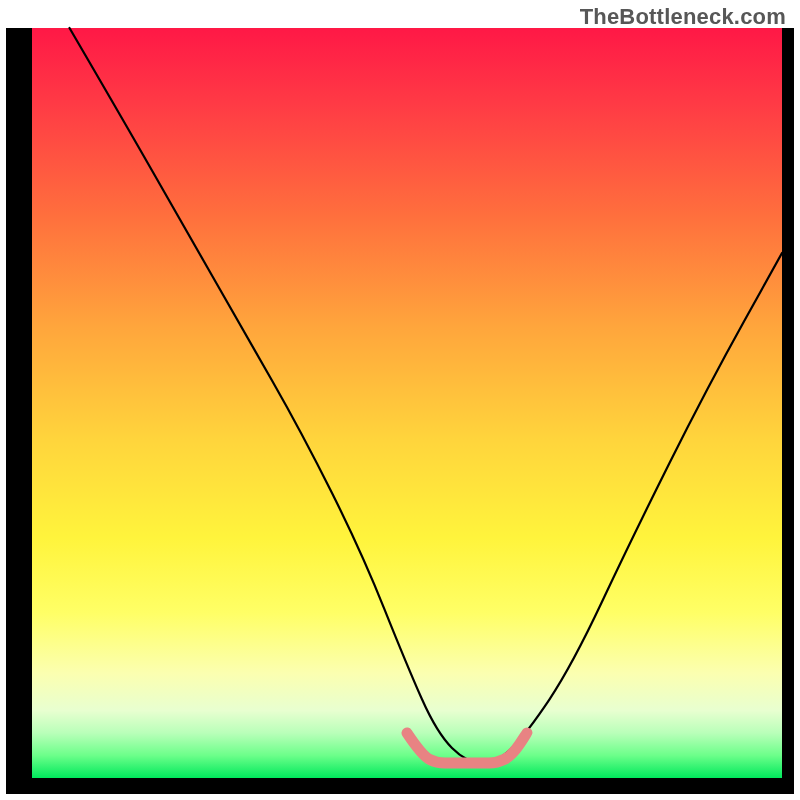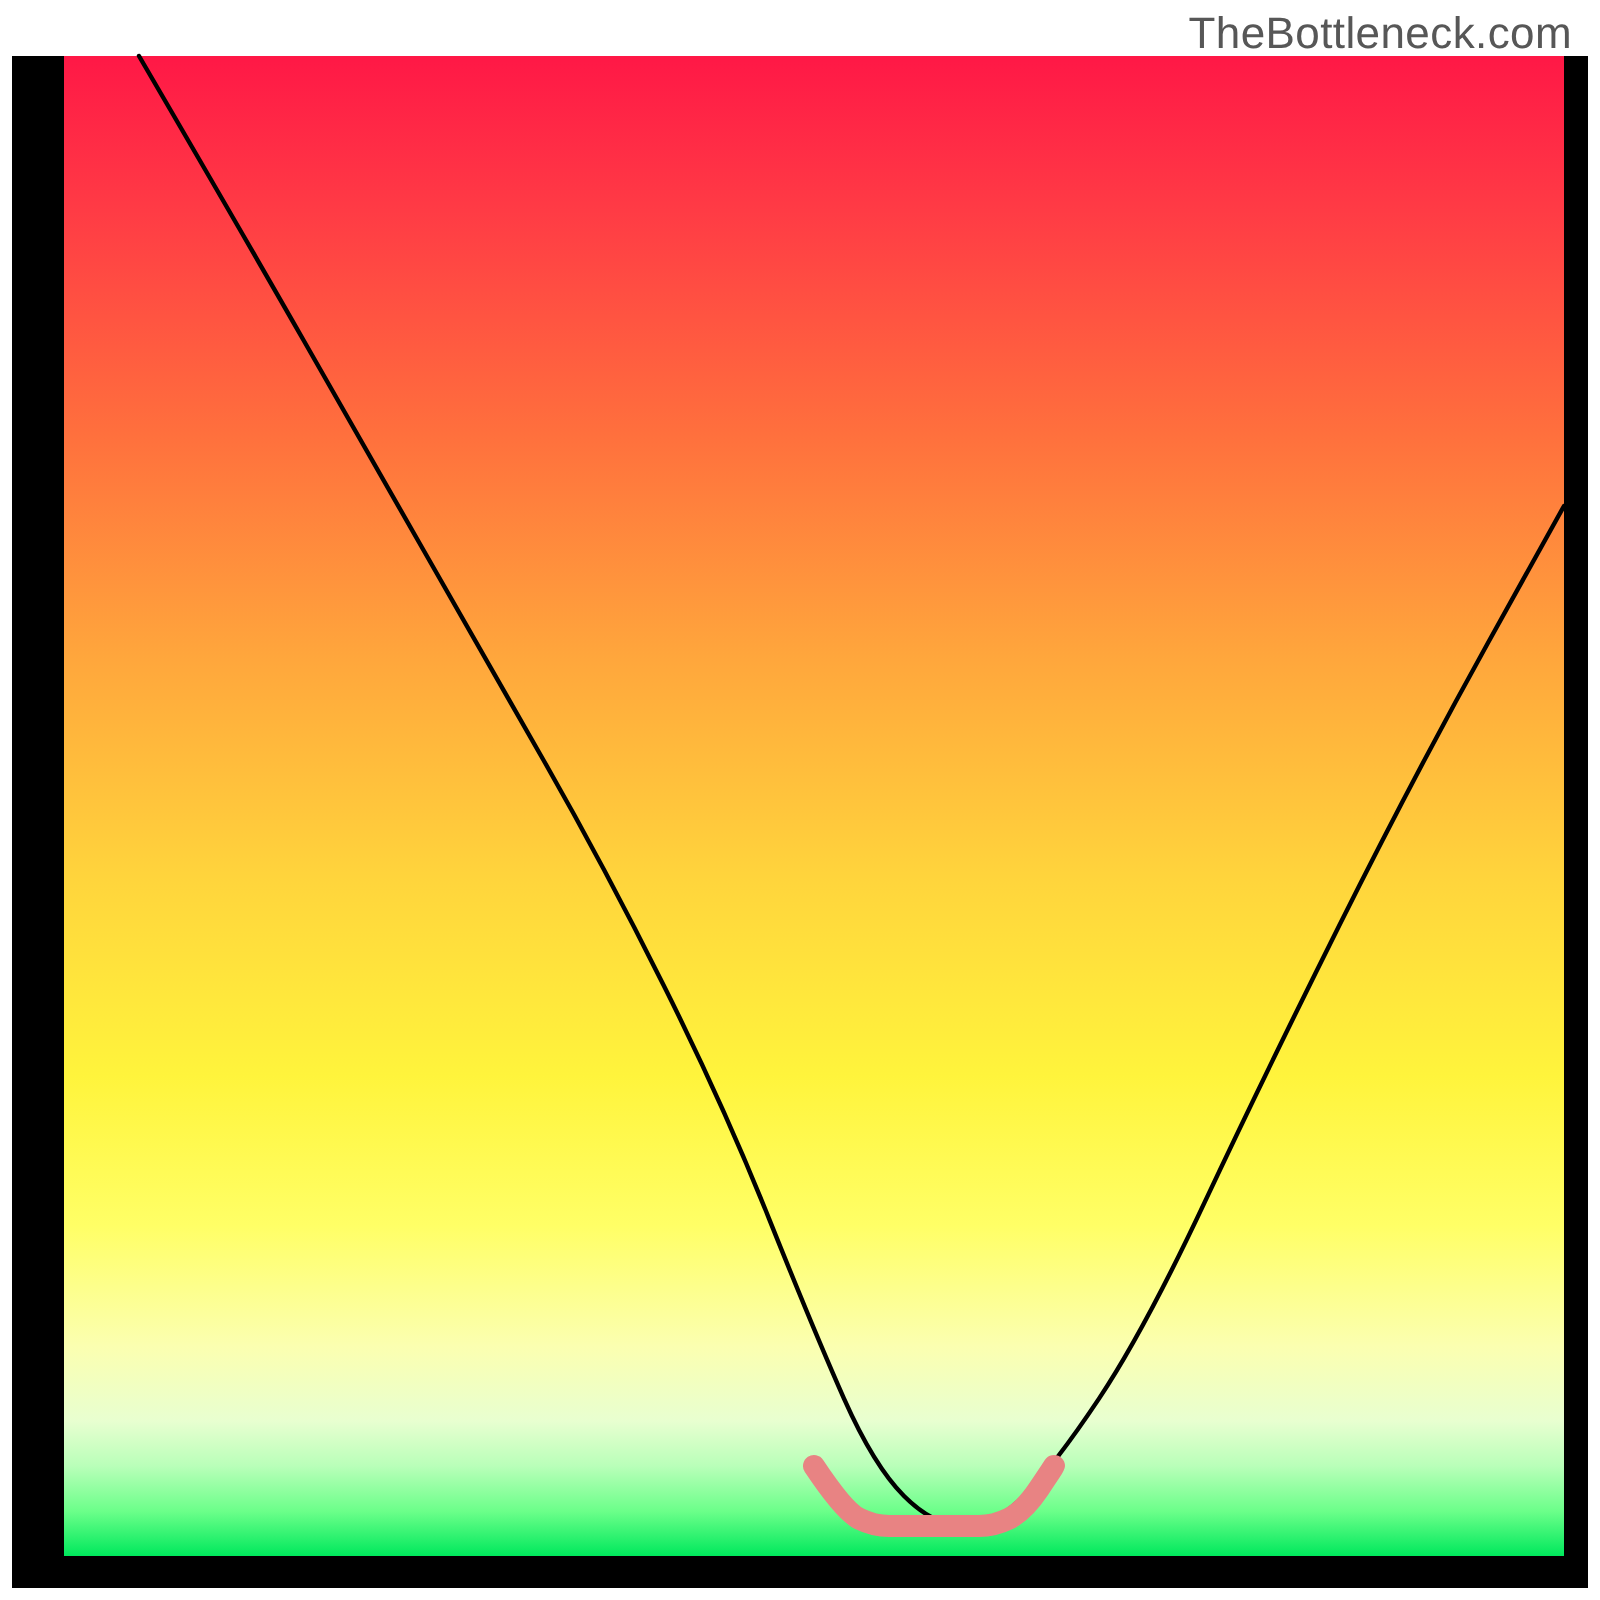--- a/index.html
+++ b/index.html
@@ -9,21 +9,21 @@
     width: 800px;
     height: 800px;
     position: relative;
     font-family: Arial, Helvetica, sans-serif;
   }
   .watermark {
     position: absolute;
     top: 4px;
     right: 14px;
     font-size: 22px;
-    font-weight: 400;
+    font-weight: 700;
     color: #575757;
     letter-spacing: 0.2px;
   }
   .chart-frame {
     position: absolute;
     top: 28px;
     left: 6px;
     width: 788px;
     height: 766px;
     background: #000000;

